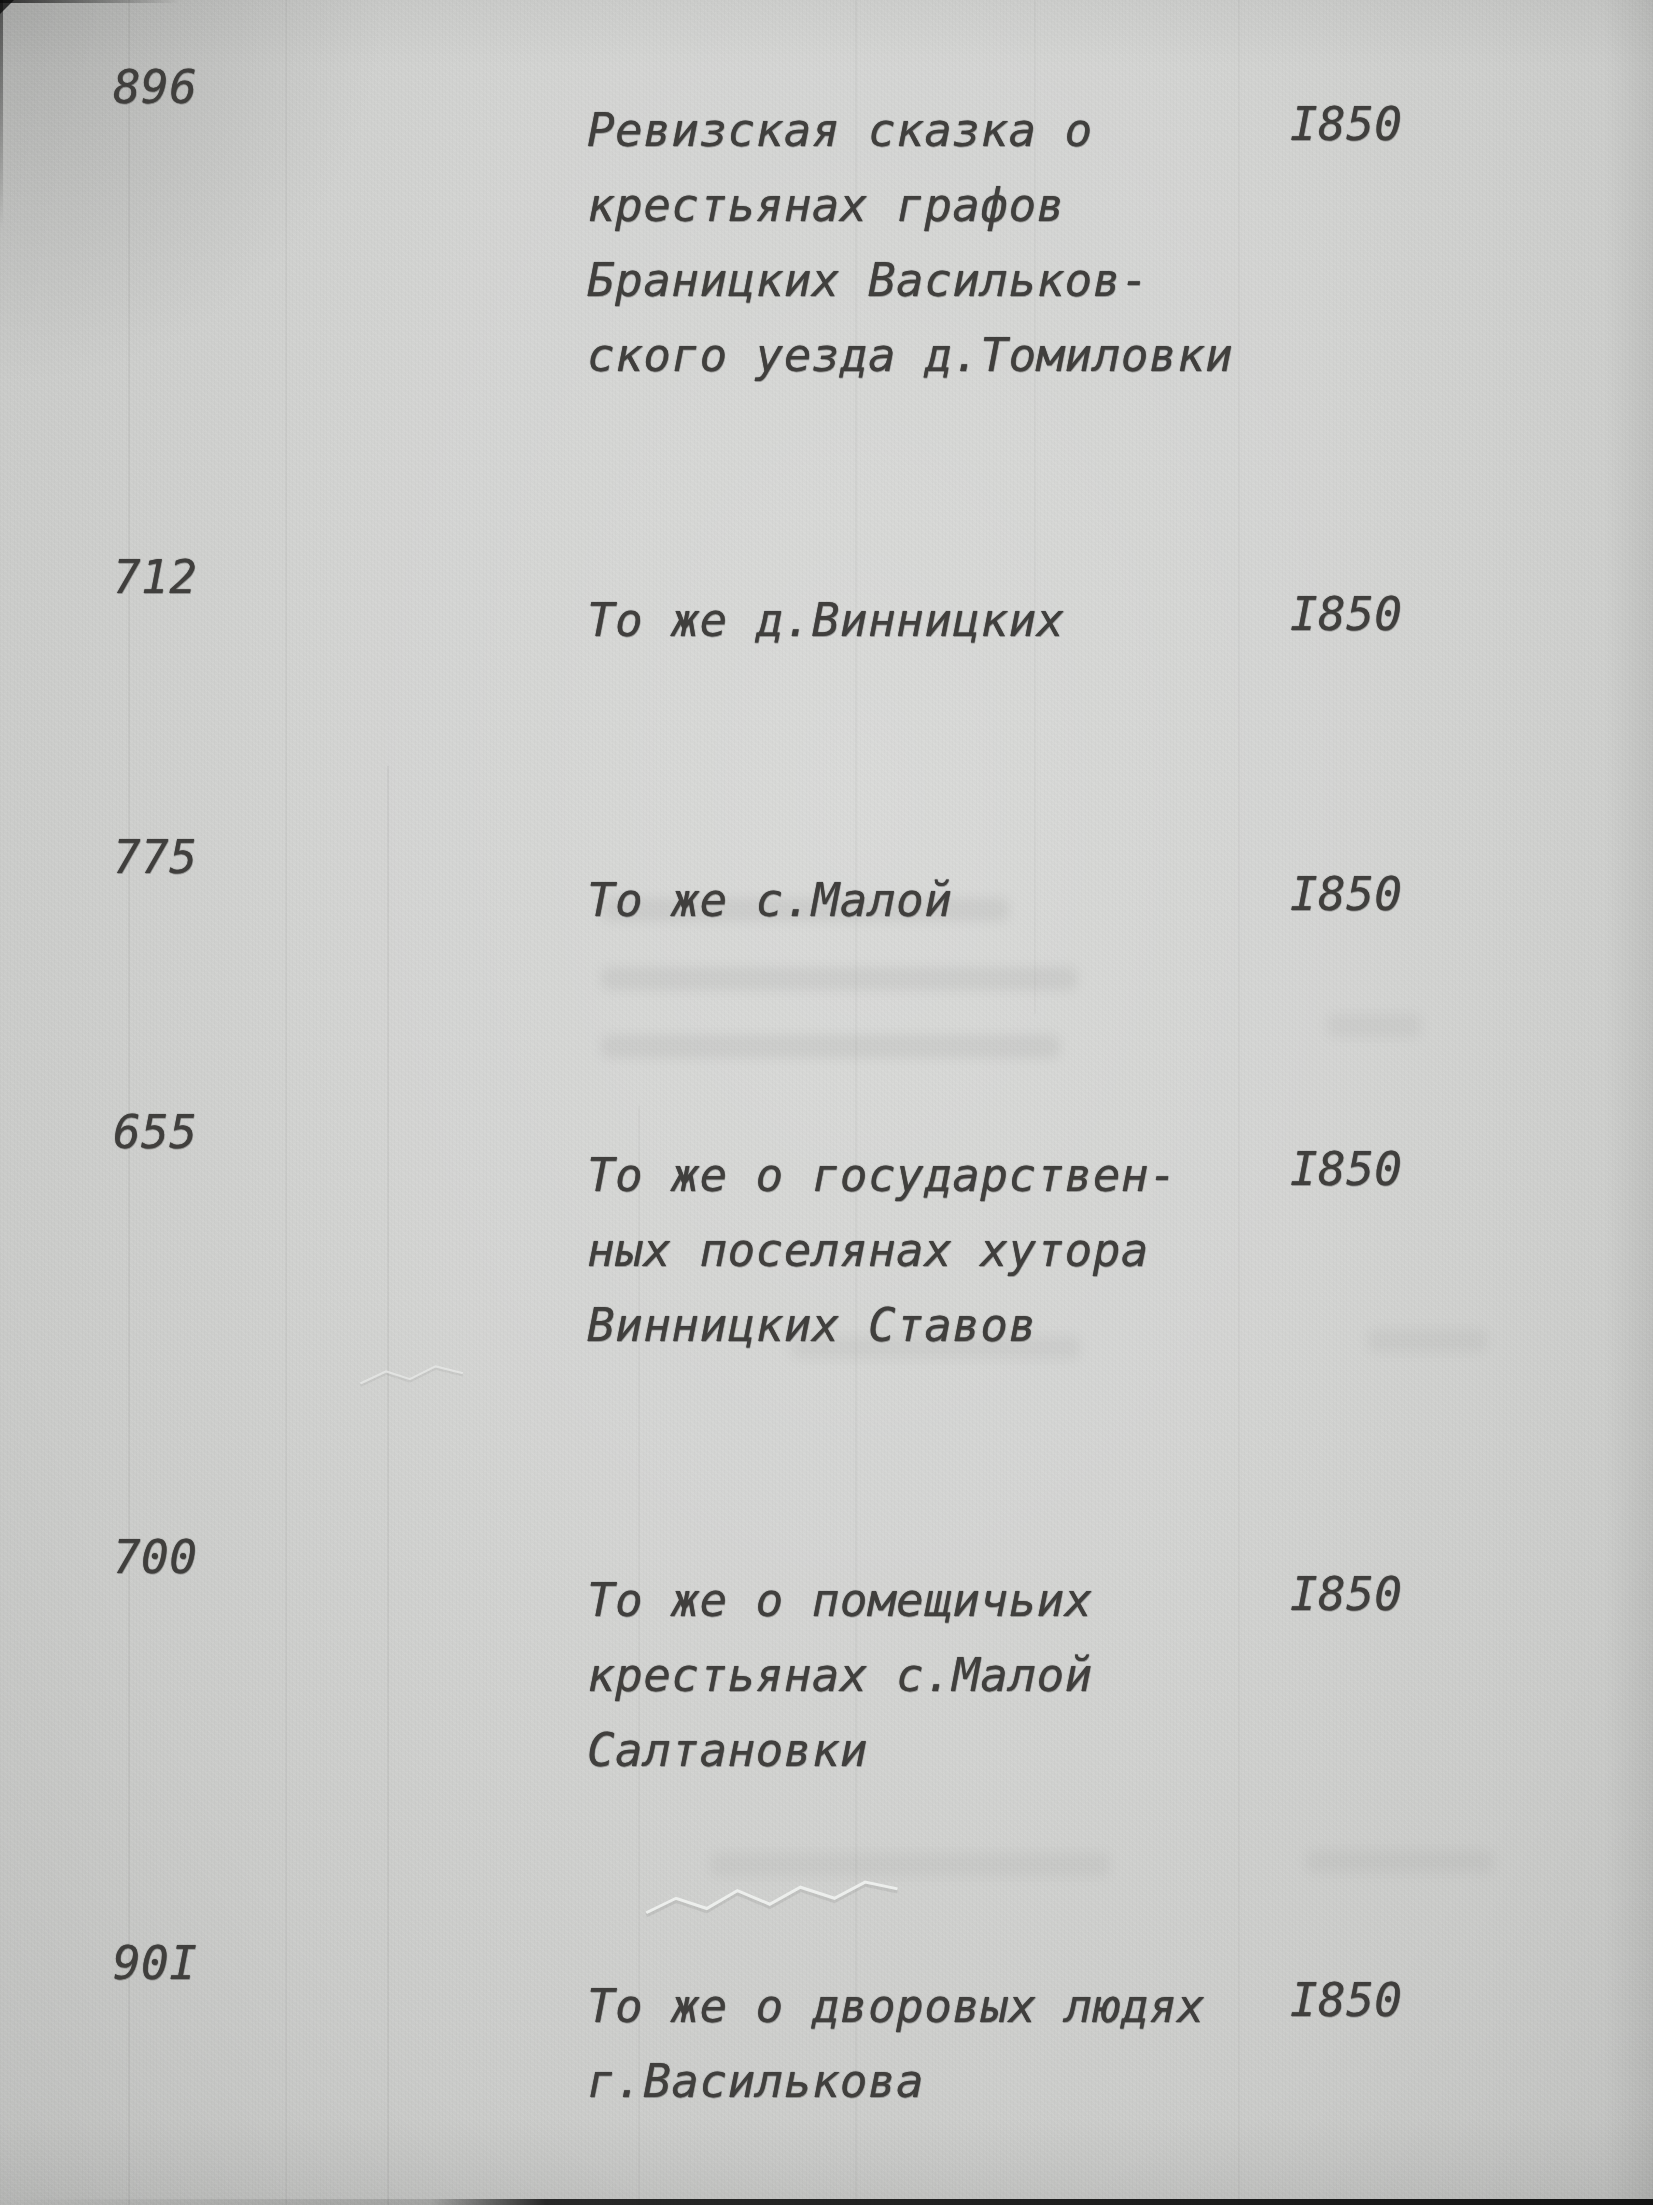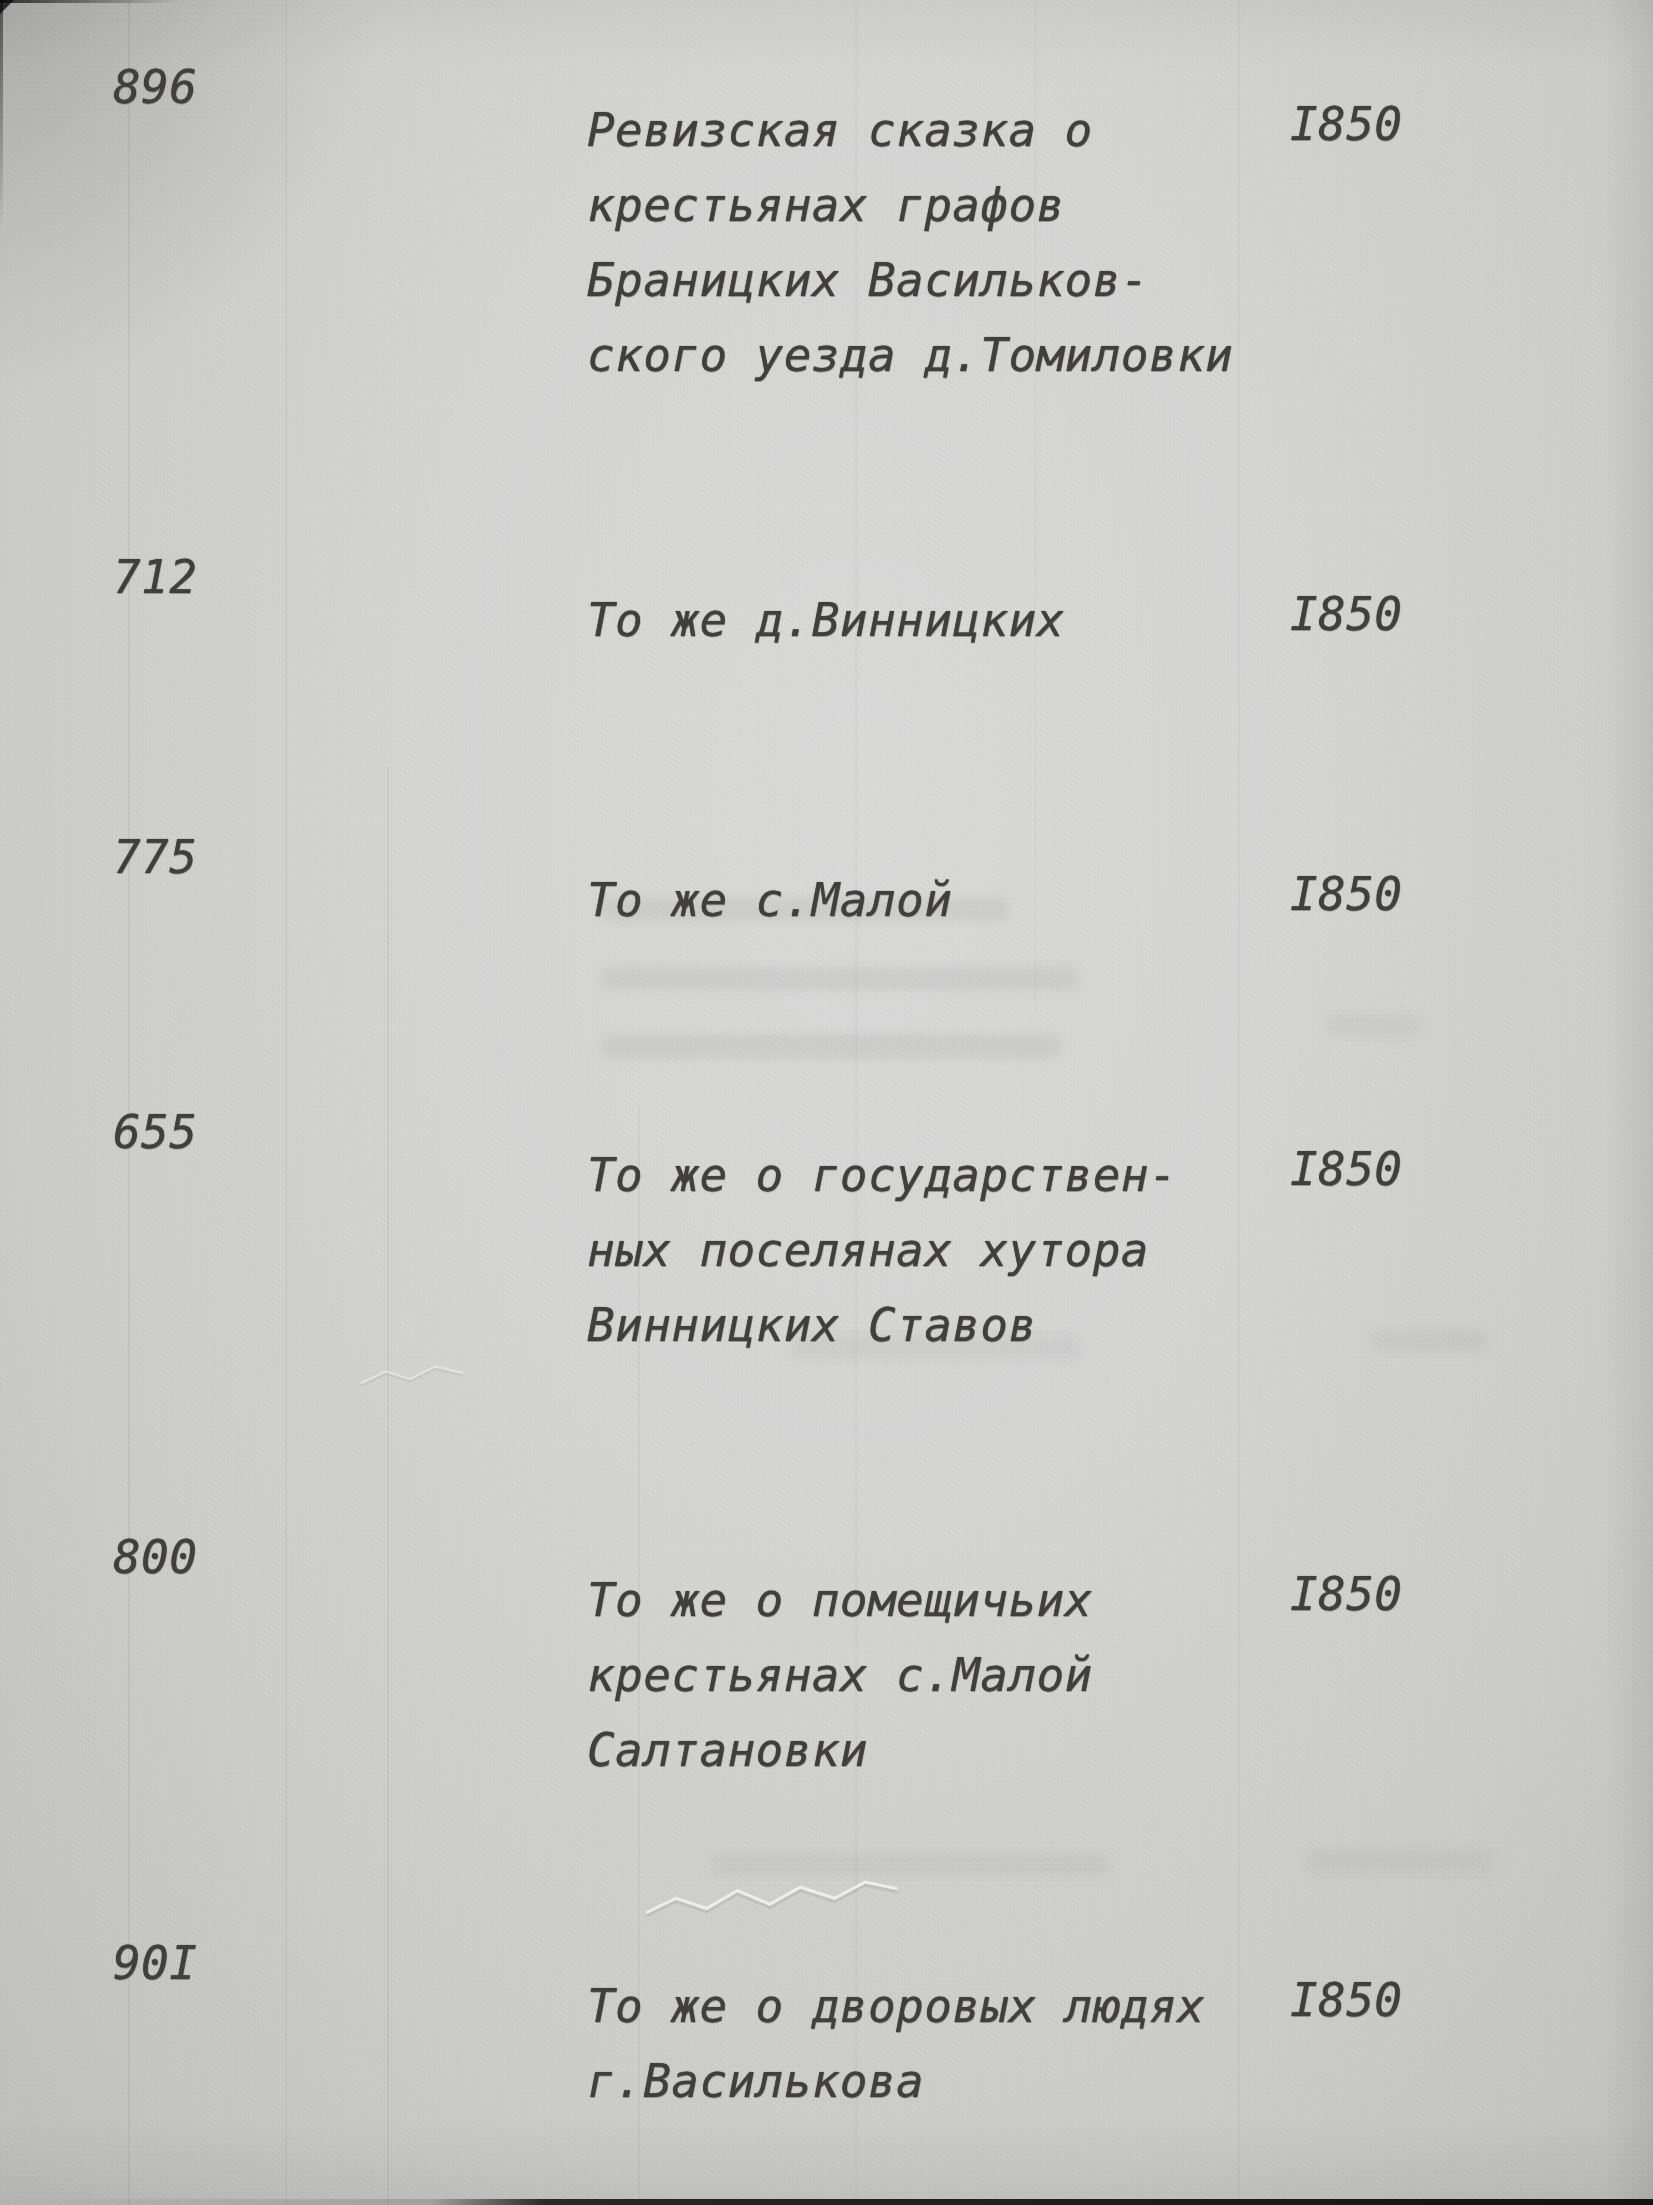--- a/index.html
+++ b/index.html
@@ -130,21 +130,21 @@
 
     <div class="entry" style="top:1122px;">
       <div class="num">655</div>
       <div class="desc">То же о государствен-
 ных поселянах хутора
 Винницких Ставов</div>
       <div class="year">I850</div>
     </div>
 
     <div class="entry" style="top:1547px;">
-      <div class="num">800</div>
+      <div class="num">700</div>
       <div class="desc">То же о помещичьих
 крестьянах с.Малой
 Салтановки</div>
       <div class="year">I850</div>
     </div>
 
     <div class="entry" style="top:1953px;">
       <div class="num">90I</div>
       <div class="desc">То же о дворовых людях
 г.Василькова</div>

